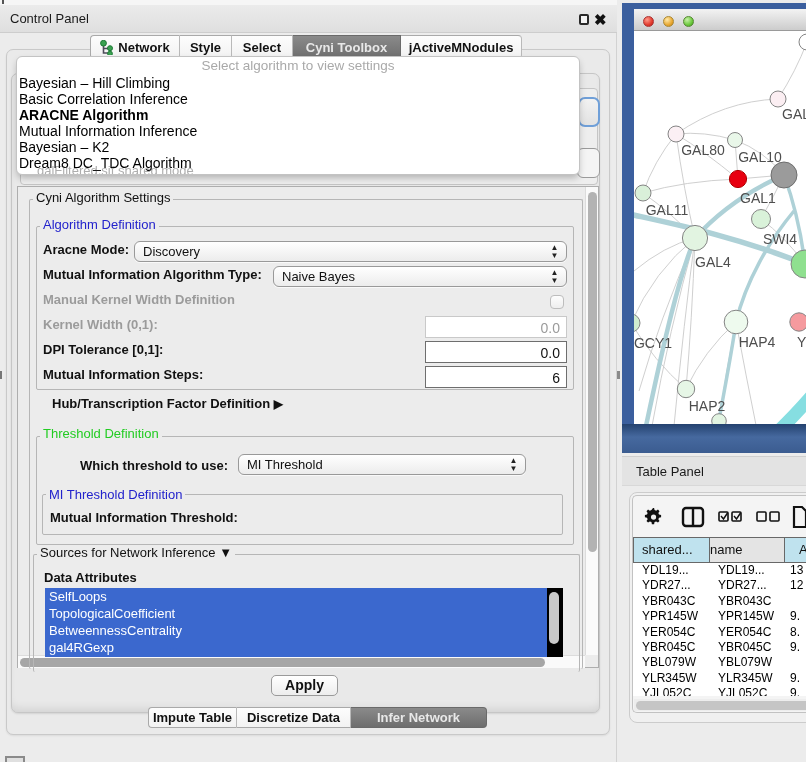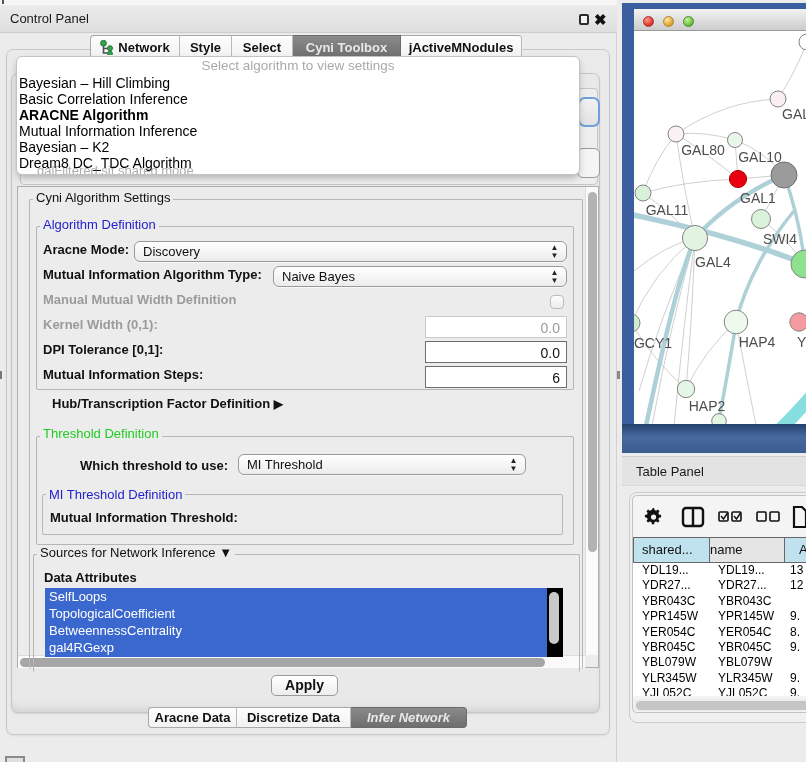--- a/index.html
+++ b/index.html
@@ -116,21 +116,21 @@
 
   <div class="gb" style="left:29px;top:199px;width:554px;height:470px;border-bottom:none;"></div>
   <div class="gb-title" style="left:33px;top:190px;color:#111;">Cyni Algorithm Settings</div>
 
   <div class="gb" style="left:36px;top:226px;width:538px;height:164px;"></div>
   <div class="gb-title" style="left:40px;top:217px;color:#2222cc;">Algorithm Definition</div>
   <label class="fl" style="left:43px;top:242px;">Aracne Mode:</label>
   <div class="combo" style="left:134px;top:241px;width:433px;">Discovery<div class="arr">▲<br>▼</div></div>
   <label class="fl" style="left:43px;top:267px;">Mutual Information Algorithm Type:</label>
   <div class="combo" style="left:273px;top:266px;width:294px;">Naive Bayes<div class="arr">▲<br>▼</div></div>
-  <label class="fl dis" style="left:43px;top:292px;">Manual Mutual Width Definition</label>
+  <label class="fl dis" style="left:43px;top:292px;">Manual Kernel Width Definition</label>
   <div class="abs" style="left:550px;top:295px;width:14px;height:14px;border:1.5px solid #bdbdbd;border-radius:4px;background:linear-gradient(#fdfdfd,#eee);"></div>
   <label class="fl dis" style="left:43px;top:317px;">Kernel Width (0,1):</label>
   <div class="tf dis" style="left:425px;top:316px;width:142px;">0.0</div>
   <label class="fl" style="left:43px;top:342px;">DPI Tolerance [0,1]:</label>
   <div class="tf en" style="left:425px;top:341px;width:142px;">0.0</div>
   <label class="fl" style="left:43px;top:367px;">Mutual Information Steps:</label>
   <div class="tf en" style="left:425px;top:366px;width:142px;">6</div>
   <label class="fl" style="left:52px;top:396px;">Hub/Transcription Factor Definition <span style="font-size:12px;">▶</span></label>
 
   <div class="gb" style="left:36px;top:436px;width:538px;height:109px;"></div>
@@ -149,23 +149,23 @@
         <div>SelfLoops</div>
         <div>TopologicalCoefficient</div>
         <div>BetweennessCentrality</div>
         <div>gal4RGexp</div>
       </div>
     <div class="sb"></div>
   </div>
 
   <div id="apply">Apply</div>
   <div class="tabbar" style="left:148px; top:707px;">
-    <div class="tab" style="height:21px;width:89px;">Aracne Data</div>
+    <div class="tab" style="height:21px;width:89px;">Impute Table</div>
     <div class="tab" style="height:21px;width:114px;">Discretize Data</div>
-    <div class="tab sel" style="height:21px;width:116px;font-style:italic;">Infer Network</div>
+    <div class="tab sel" style="height:21px;width:136px;">Infer Network</div>
   </div>
 
   <div id="dd">
     <div class="hint">Select algorithm to view settings</div>
     <div class="it" style="top:18px;">Bayesian – Hill Climbing</div>
     <div class="it" style="top:34px;">Basic Correlation Inference</div>
     <div class="it" style="top:50px;font-weight:bold;">ARACNE Algorithm</div>
     <div class="it" style="top:66px;">Mutual Information Inference</div>
     <div class="it" style="top:82px;">Bayesian – K2</div>
     <div class="it" style="top:98px;">Dream8 DC_TDC Algorithm</div>

